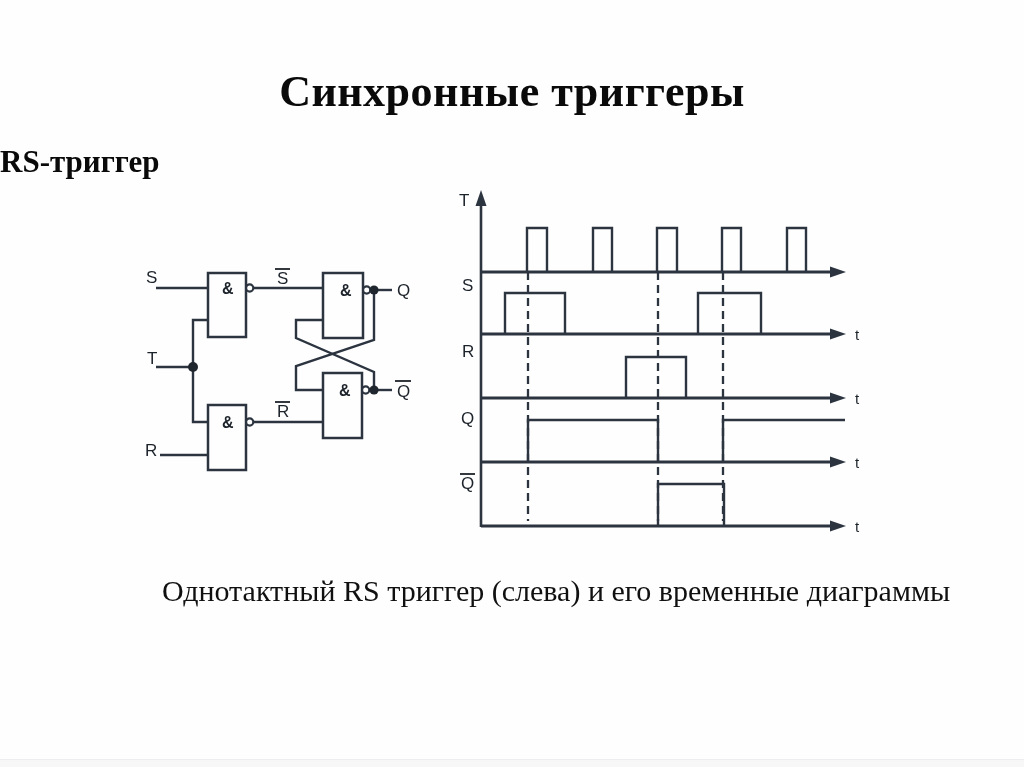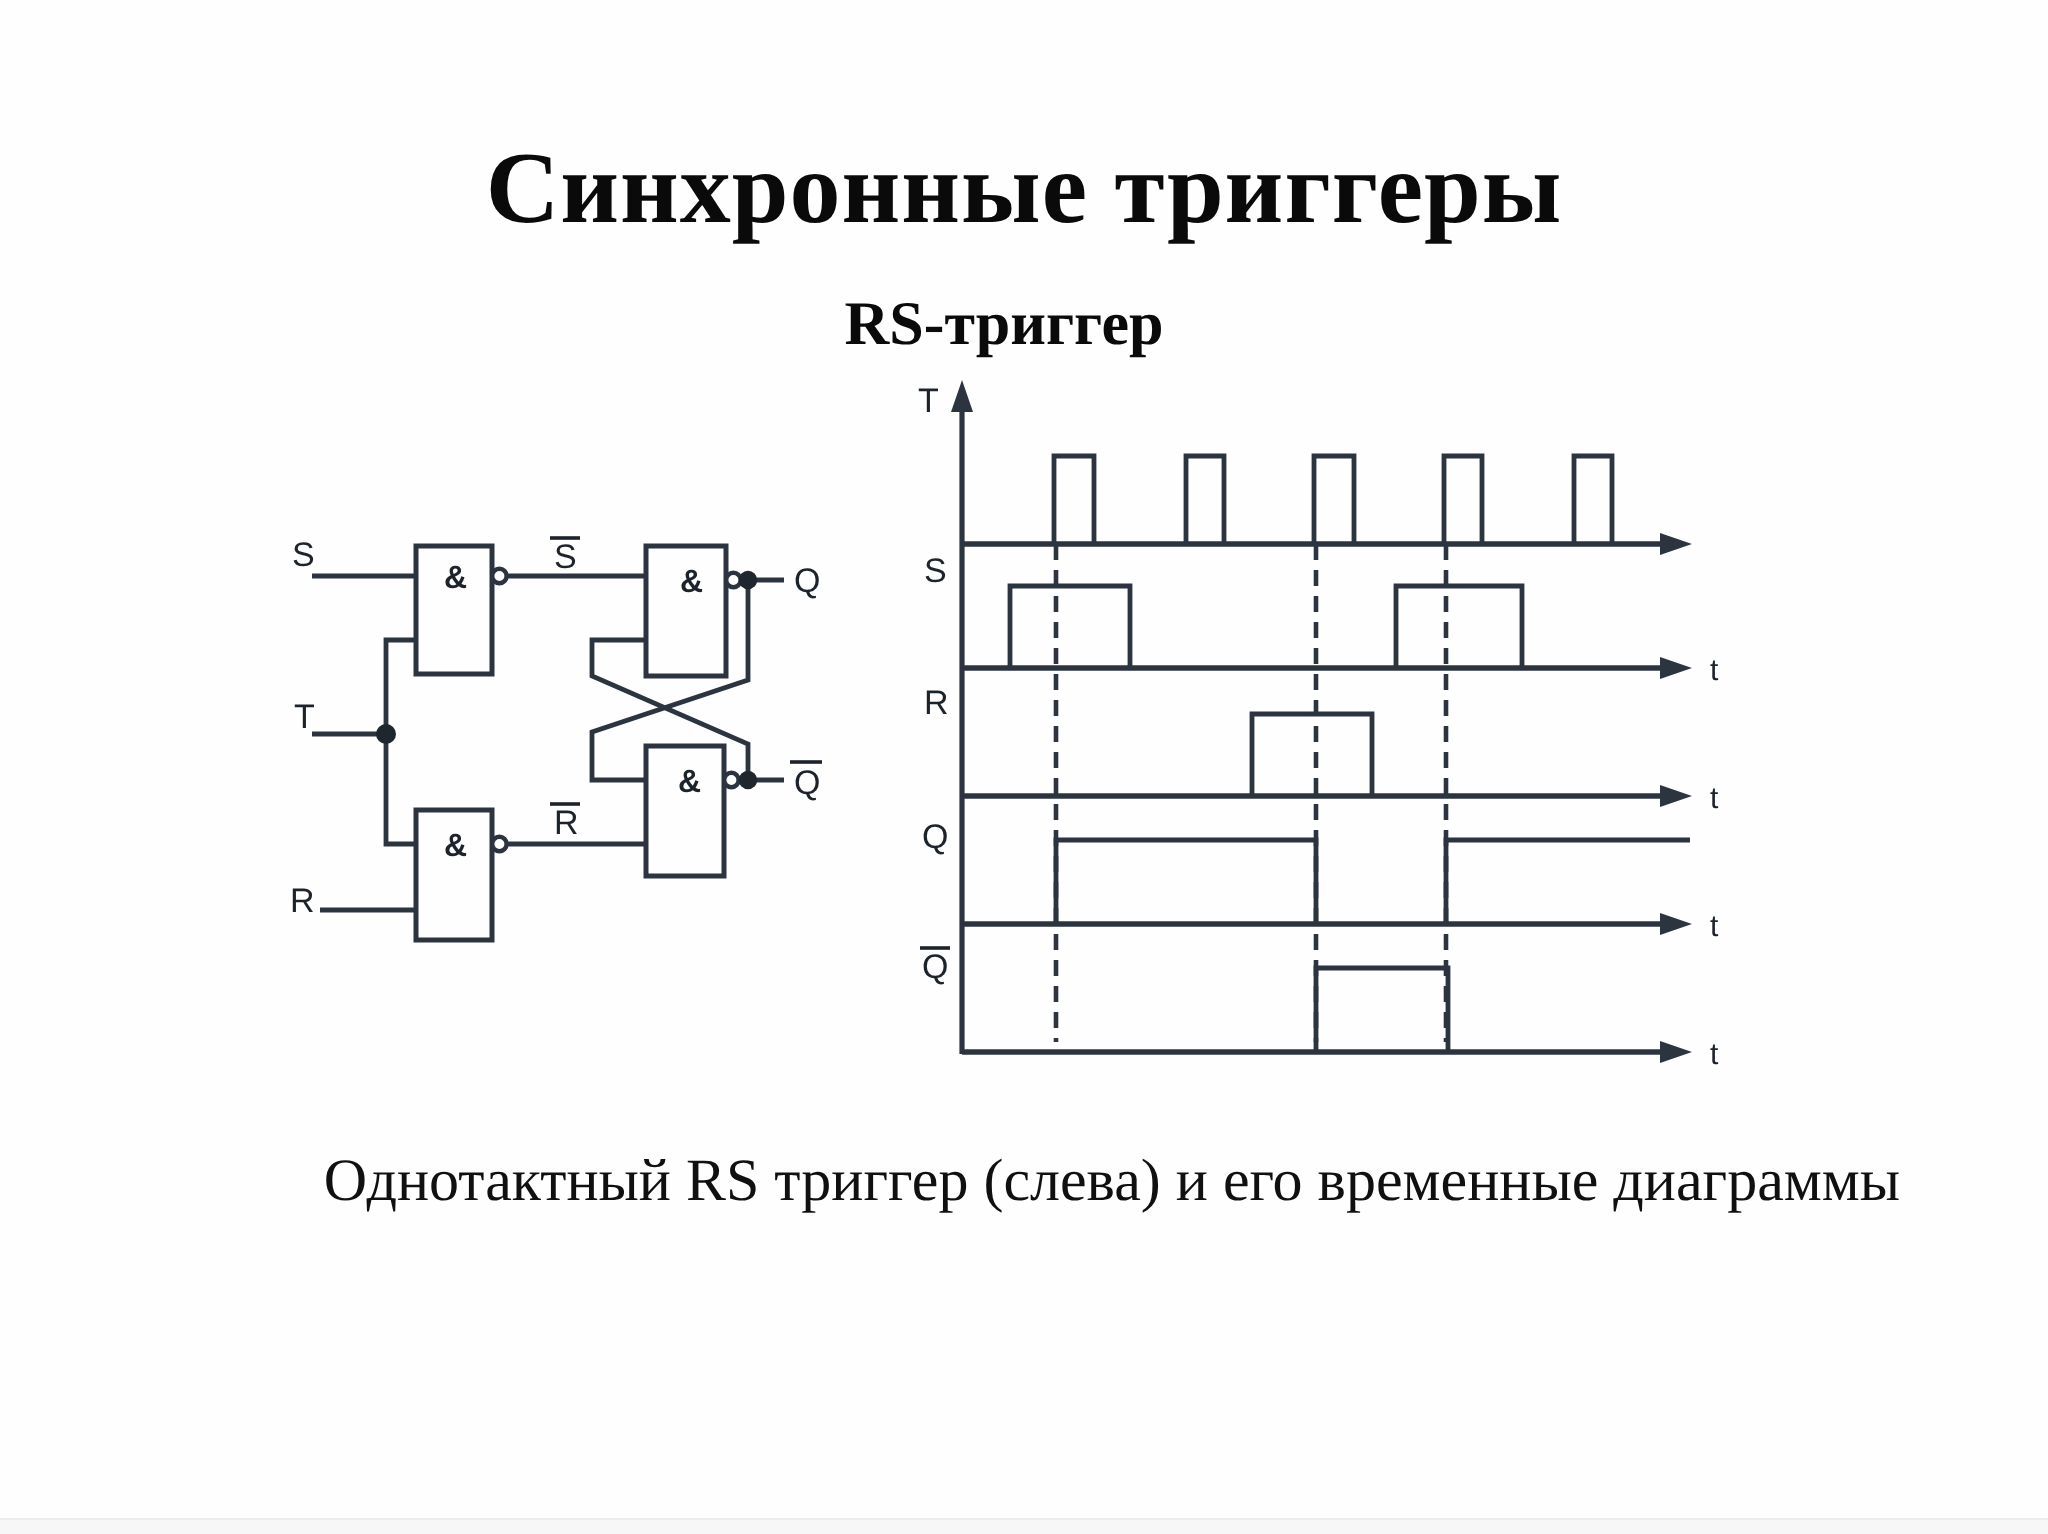--- a/index.html
+++ b/index.html
@@ -1,20 +1,20 @@
 <!DOCTYPE html>
 <html><head>
 <meta charset="utf-8">
 <style>
   html,body{margin:0;padding:0;background:#ffffff;}
   #slide{position:relative;width:1024px;height:767px;background:#fefefe;overflow:hidden;
          font-family:"Liberation Serif","DejaVu Serif",serif;}
   .title{position:absolute;top:66px;left:0;width:1024px;text-align:center;
-         font-size:51px;font-weight:bold;color:#0a0a0a;letter-spacing:0.5px;}
-  .subtitle{position:absolute;top:144px;left:0;width:1004px;padding-right:20px;text-align:center;
+         font-size:44px;font-weight:bold;color:#0a0a0a;letter-spacing:0.5px;}
+  .subtitle{position:absolute;top:144px;left:0;width:1004px;padding-right:20px;
          font-size:31px;font-weight:bold;color:#0a0a0a;}
   .caption{position:absolute;top:570px;left:0;width:1024px;text-align:center;
          font-size:30px;font-weight:normal;color:#101010;line-height:41px;padding-left:44px;}
   svg{position:absolute;overflow:visible;}
   #circuit-svg{left:135px;top:253px;}
   #timing-svg{left:440px;top:180px;}
   .wire{stroke:#2c3440;stroke-width:2.4;fill:none;stroke-linejoin:miter;}
   .gate{stroke:#2c3440;stroke-width:2.5;fill:none;}
   .bubble{stroke:#2c3440;stroke-width:2.2;fill:#ffffff;}
   .dot{fill:#20262e;stroke:none;}

